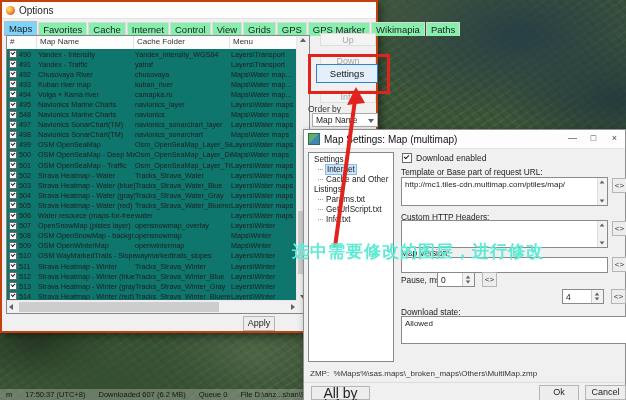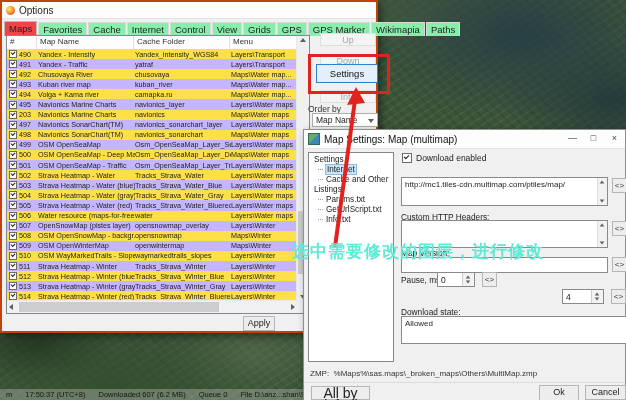--- a/index.html
+++ b/index.html
@@ -42,31 +42,31 @@
     border-left:1px solid #1a1a1a;border-bottom:1px solid #1a1a1a;transform:rotate(-45deg);}
 
   
   #options-window{left:0;top:0;width:378px;height:333px;z-index:2;border:2px solid #c2410c;box-sizing:border-box;}
   #options-window .titlebar{height:16px;font-size:10px;color:#222;}
   .opt-icon{width:9px;height:9px;border-radius:50%;margin:0 4px 0 4px;
     background:radial-gradient(circle at 35% 35%, #ffd65e 15%, #f08433 55%, #c84a1e);}
   .tabs{position:absolute;left:2px;top:17px;right:2px;height:15px;border-bottom:1px solid #d9d9d9;white-space:nowrap;}
   .tab{display:inline-block;box-sizing:border-box;height:14px;padding:1px 4px 0 4px;margin-right:1px;
     font-size:9.5px;color:#222;background:#86efac;border:1px solid #d9d9d9;border-bottom:none;}
-  .tab.active{background:#ef4444;border-color:#bcbcbc;height:15px;position:relative;top:-1px;}
+  .tab.active{background:#7dd3fc;border-color:#bcbcbc;height:15px;position:relative;top:-1px;}
 
   .maps-table{position:absolute;left:4px;top:33px;width:304px;height:279px;background:#fff;
     border:1px solid #828790;box-sizing:border-box;}
   .thead{position:absolute;left:0;top:0;right:12px;height:13px;display:flex;background:#fdfdfd;
     border-bottom:1px solid #dcdcdc;font-size:8px;color:#333;}
   .thead span{box-sizing:border-box;border-right:1px solid #e3e3e3;padding:1px 0 0 3px;overflow:hidden;white-space:nowrap;}
   .h1{width:30px;} .h2{width:97px;} .h3{width:96px;} .h4{flex:1;border-right:none!important;}
   .tbody{position:absolute;left:0;top:13px;right:12px;bottom:12px;overflow:hidden;}
-  .trow{height:10.1px;display:flex;align-items:center;font-size:7.2px;color:#1c1c1c;white-space:nowrap;background:#c4b5fd;}
-  .trow.even{background:#fde047;}
+  .trow{height:10.1px;display:flex;align-items:center;font-size:7.2px;color:#1c1c1c;white-space:nowrap;background:#0f766e;}
+  .trow.even{background:#0f766e;}
   .trow .cb{width:6px;height:6px;margin:0 2px 0 2px;flex:none;}
   .trow .cb::after{left:1px;top:0;width:3px;height:2px;}
   .c-num{width:19px;flex:none;overflow:hidden;}
   .c-name{width:97px;flex:none;overflow:hidden;}
   .c-folder{width:96px;flex:none;overflow:hidden;}
   .c-menu{flex:1;overflow:hidden;}
   .vscroll{position:absolute;right:0;top:0;bottom:12px;width:12px;background:#f0f0f0;border-left:1px solid #e8e8e8;}
   .vscroll .sb-up{position:absolute;top:2px;left:3px;}
   .vscroll .sb-dn{position:absolute;bottom:2px;left:3px;}
   .vthumb{position:absolute;left:1px;right:1px;top:66%;height:24%;background:#cdcdcd;}
@@ -199,21 +199,21 @@
         </div>
           <div class="trow">
           <span class="cb"></span>
           <span class="c-num">495</span>
           <span class="c-name">Navionics Marine Charts</span>
           <span class="c-folder">navionics_layer</span>
           <span class="c-menu">Layers\Water maps</span>
         </div>
           <div class="trow even">
           <span class="cb"></span>
-          <span class="c-num">203</span>
+          <span class="c-num">548</span>
           <span class="c-name">Navionics Marine Charts</span>
           <span class="c-folder">navionics</span>
           <span class="c-menu">Maps\Water maps</span>
         </div>
           <div class="trow">
           <span class="cb"></span>
           <span class="c-num">497</span>
           <span class="c-name">Navionics SonarChart(TM)</span>
           <span class="c-folder">navionics_sonarchart_layer</span>
           <span class="c-menu">Layers\Water maps</span>
@@ -382,20 +382,21 @@
       <div class="titem child"><span>Params.txt</span></div>
       <div class="titem child"><span>GetUrlScript.txt</span></div>
       <div class="titem child"><span>Info.txt</span></div>
     </div>
 
     <div class="ms-check" style="left:98px;top:23px;">
       <span class="cb"></span>
       <span>Download enabled</span>
     </div>
 
+    <div class="ms-label" style="left:97px;top:37px;">Template or Base part of request URL:</div>
     <div class="ms-box" style="left:97px;top:47px;width:207px;height:29px;">
       <span>http://mc1.tiles-cdn.multimap.com/ptiles/map/</span>
       <span class="boxscroll">
         <span class="tu"></span>
         <span class="td"></span>
       </span>
     </div>
     <div class="codebtn" style="left:308px;top:48px;">&lt;&gt;</div>
 
     <div class="ms-label" style="left:97px;top:82px;">Custom HTTP Headers:</div>

